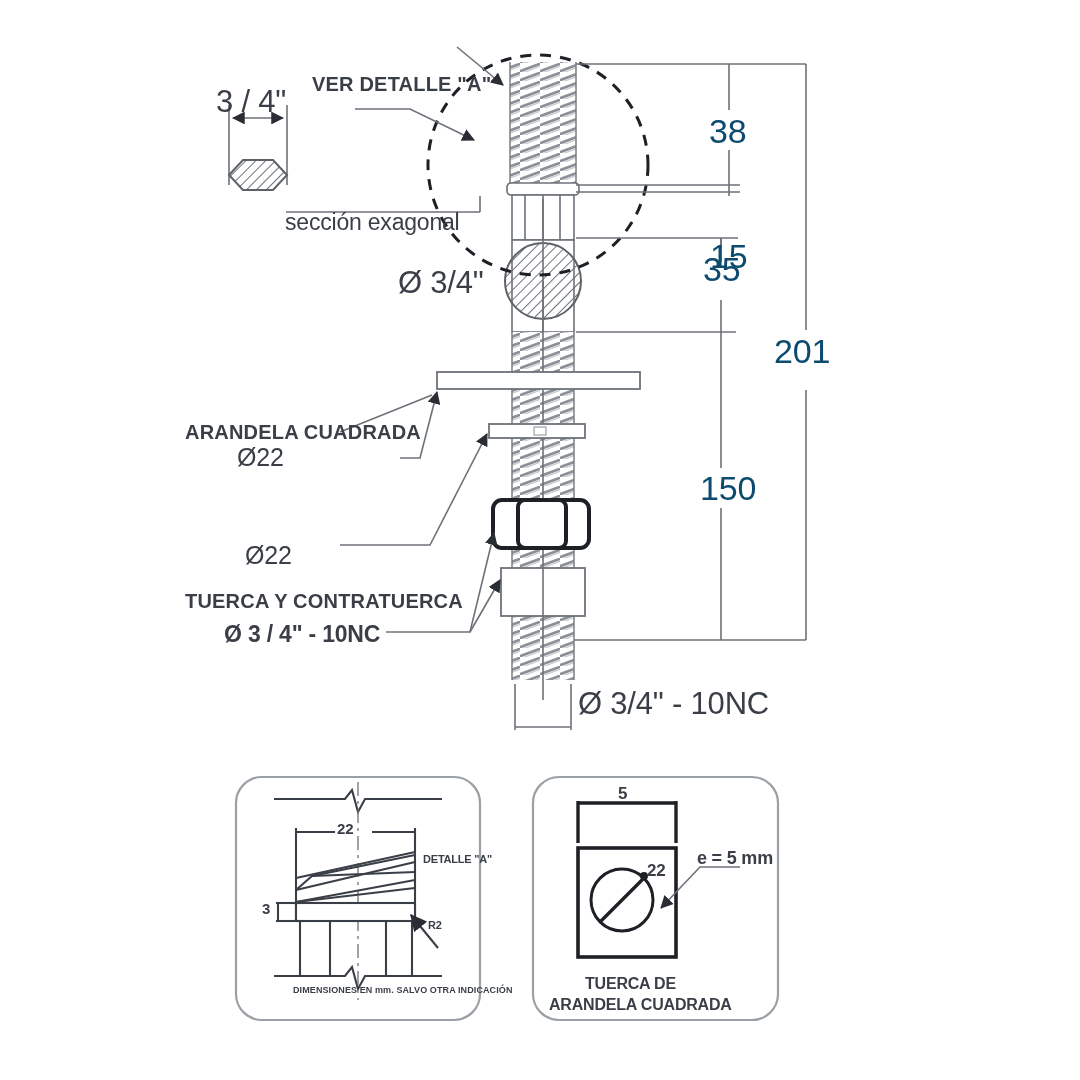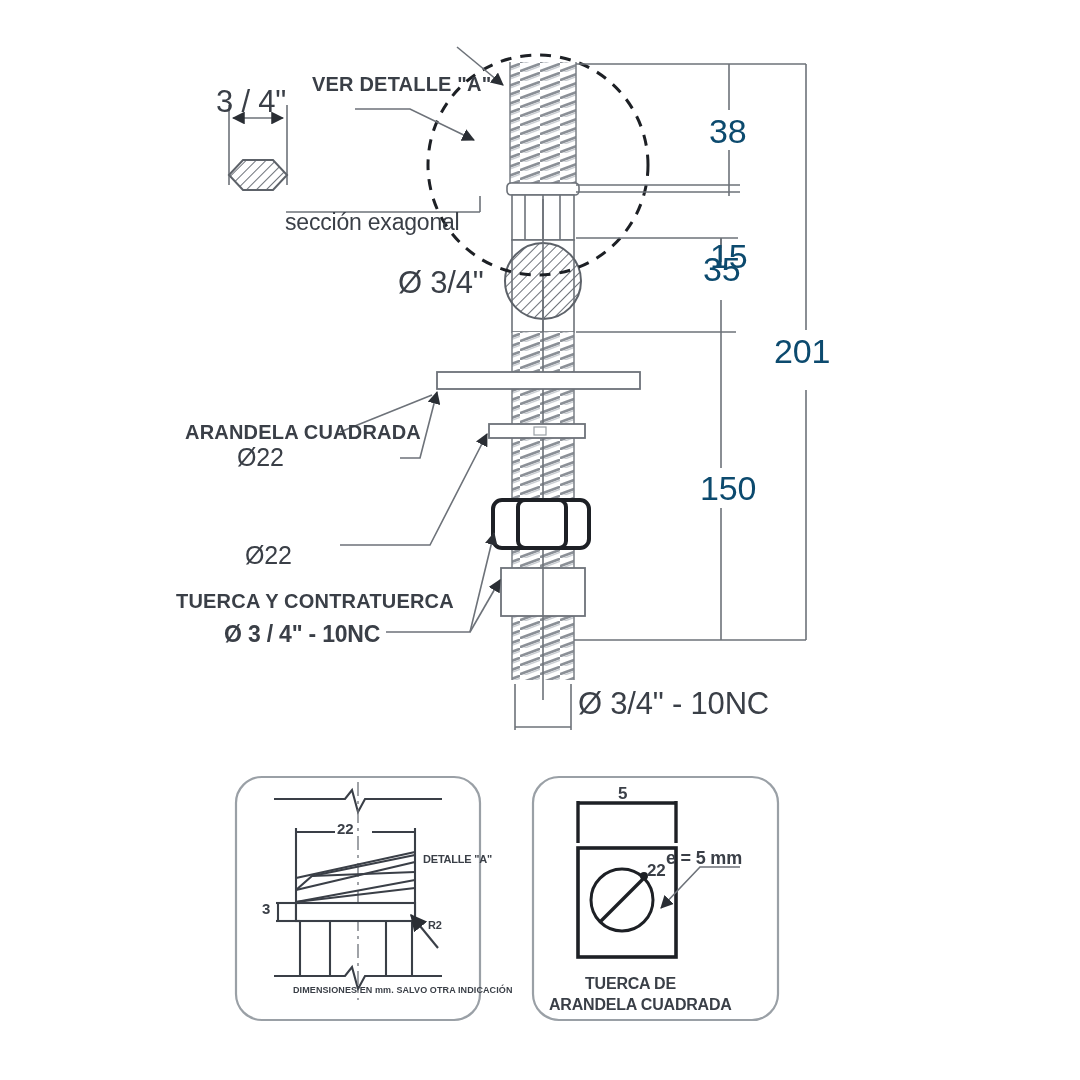--- a/index.html
+++ b/index.html
@@ -235,34 +235,34 @@
 
   <div class="lbl" style="left:398px;top:265px;font-size:31px;">Ø 3/4"</div>
 
   <div class="lbl" style="left:578px;top:686px;font-size:31px;">Ø 3/4" - 10NC</div>
 
   <div class="lbl note-big" style="left:185px;top:421px;">ARANDELA CUADRADA</div>
   <div class="lbl" style="left:237px;top:443px;font-size:25px;">Ø22</div>
 
   <div class="lbl" style="left:245px;top:541px;font-size:25px;">Ø22</div>
 
-  <div class="lbl note-big" style="left:176px;top:590px;text-align:right;">TUERCA Y CONTRATUERCA</div>
+  <div class="lbl note-big" style="left:185px;top:590px;text-align:right;">TUERCA Y CONTRATUERCA</div>
   <div class="lbl" style="left:224px;top:621px;font-size:23px;font-weight:700;">Ø 3 / 4" - 10NC</div>
 
   <div class="lbl dim-num" style="left:709px;top:112px;">38</div>
   <div class="lbl dim-num" style="left:710px;top:197px;margin-top:40px;">15</div>
   <div class="lbl dim-num" style="left:703px;top:250px;">35</div>
   <div class="lbl dim-num" style="left:700px;top:469px;">150</div>
   <div class="lbl dim-num" style="left:774px;top:332px;">201</div>
 
   <div class="lbl small" style="left:337px;top:820px;">22</div>
   <div class="lbl small" style="left:262px;top:900px;">3</div>
   <div class="lbl tiny2" style="left:423px;top:853px;">DETALLE "A"</div>
   <div class="lbl tiny2" style="left:428px;top:919px;">R2</div>
   <div class="lbl tiny" style="left:253px;top:985px;letter-spacing:0.1px;padding-left:40px;">DIMENSIONES EN mm. SALVO OTRA INDICACIÓN</div>
 
   <div class="lbl med" style="left:618px;top:784px;">5</div>
   <div class="lbl med" style="left:647px;top:861px;">22</div>
-  <div class="lbl" style="left:666px;top:848px;font-size:18px;font-weight:700;">e = 5 mm</div>
+  <div class="lbl" style="left:697px;top:848px;font-size:18px;font-weight:700;">e = 5 mm</div>
   <div class="lbl small" style="left:585px;top:975px;font-size:16px;">TUERCA DE</div>
   <div class="lbl small" style="left:549px;top:996px;font-size:16px;">ARANDELA CUADRADA</div>
 
 </div>
 
 </body></html>

